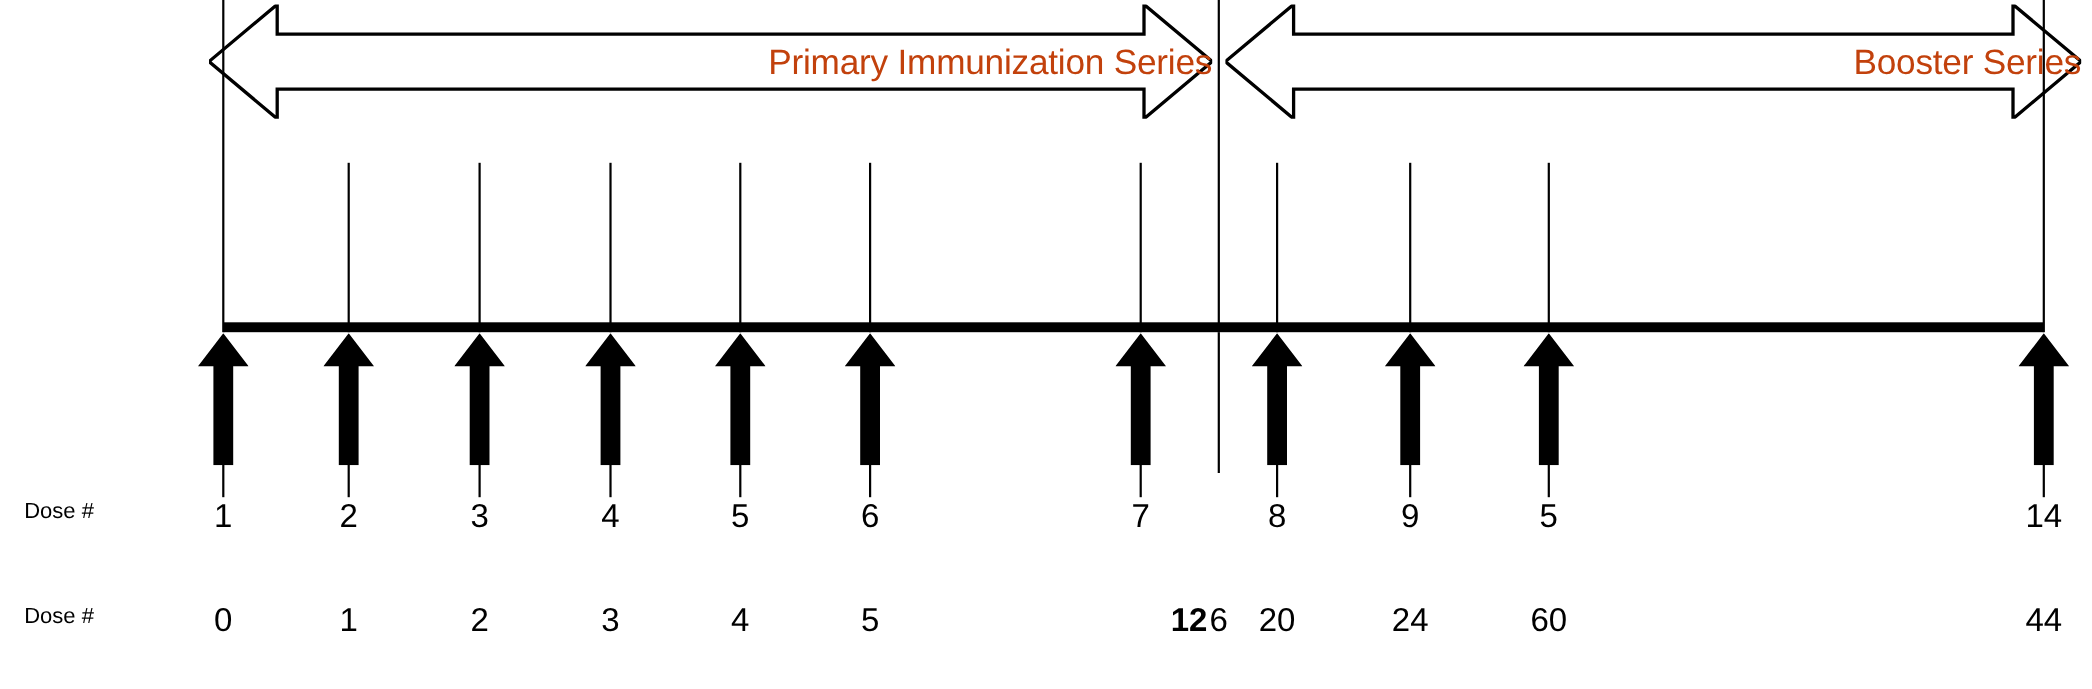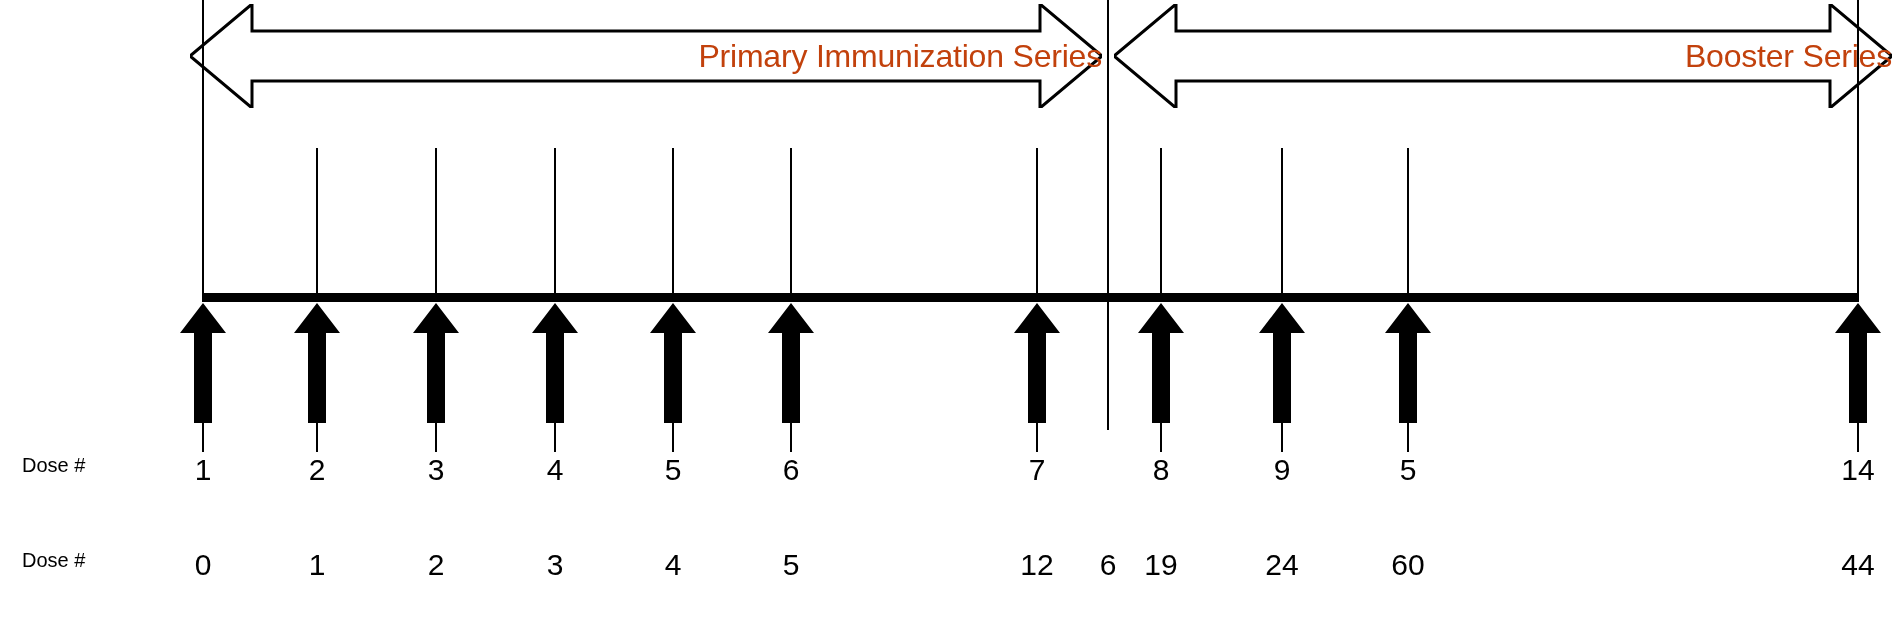--- a/index.html
+++ b/index.html
@@ -197,23 +197,23 @@
       <div class="cell-value" style="left: 436px; top: 455px;">3</div>
       <div class="cell-value" style="left: 436px; top: 550px;">2</div>
       <div class="cell-value" style="left: 555px; top: 455px;">4</div>
       <div class="cell-value" style="left: 555px; top: 550px;">3</div>
       <div class="cell-value" style="left: 673px; top: 455px;">5</div>
       <div class="cell-value" style="left: 673px; top: 550px;">4</div>
       <div class="cell-value" style="left: 791px; top: 455px;">6</div>
       <div class="cell-value" style="left: 791px; top: 550px;">5</div>
       <div class="cell-value" style="left: 1108px; top: 550px;">6</div>
       <div class="cell-value" style="left: 1037px; top: 455px;">7</div>
-      <div class="cell-value" style="left: 1037px; top: 550px;">12</div>
+      <div class="cell-value" style="left: 1081px; top: 550px; font-weight: bold;">12</div>
       <div class="cell-value" style="left: 1161px; top: 455px;">8</div>
-      <div class="cell-value" style="left: 1161px; top: 550px;">19</div>
+      <div class="cell-value" style="left: 1161px; top: 550px;">20</div>
       <div class="cell-value" style="left: 1282px; top: 455px;">9</div>
       <div class="cell-value" style="left: 1282px; top: 550px;">24</div>
       <div class="cell-value" style="left: 1408px; top: 455px;">5</div>
       <div class="cell-value" style="left: 1408px; top: 550px;">60</div>
       <div class="cell-value" style="left: 1858px; top: 455px;">14</div>
       <div class="cell-value" style="left: 1858px; top: 550px;">44</div>
     </div>
 
 </div>
 

